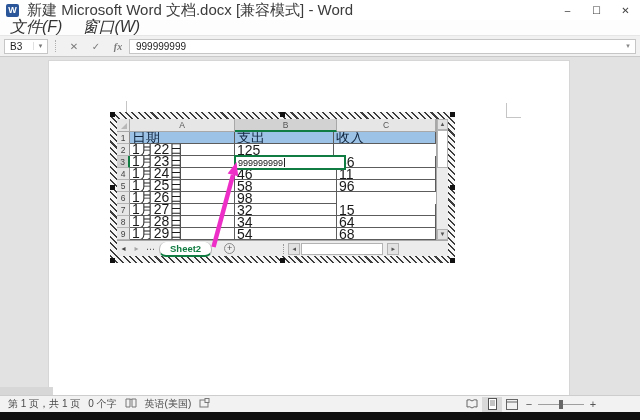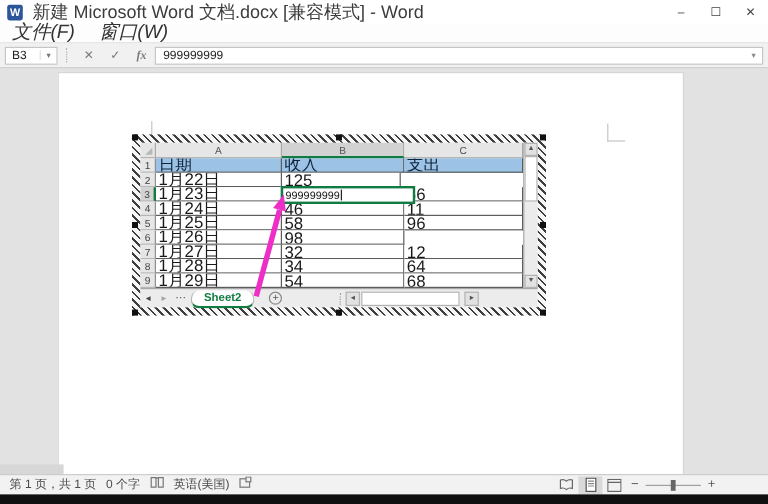--- a/index.html
+++ b/index.html
@@ -153,22 +153,22 @@
           </div>
         <div class="hdr-cell hdr-A">A</div>
         <div class="hdr-cell hdr-B">B</div>
         <div class="hdr-cell hdr-C">C</div>
       </div>
 
       <div class="grid">
         <div class="srow blue">
           <div class="cell rn">1</div>
           <div class="cell cA">日期</div>
+          <div class="cell cC">支出</div>
           <div class="cell cB">收入</div>
-          <div class="cell cC">支出</div>
         </div>
         <div class="srow">
           <div class="cell rn">2</div>
           <div class="cell cA">1月22日</div>
           <div class="cell cC">125</div>
         </div>
         <div class="srow">
           <div class="cell rn rn-active">3</div>
           <div class="cell cA">1月23日</div>
           <div class="cell cB"></div>
@@ -188,21 +188,21 @@
         </div>
         <div class="srow">
           <div class="cell rn">6</div>
           <div class="cell cA">1月26日</div>
           <div class="cell cB">98</div>
         </div>
         <div class="srow">
           <div class="cell rn">7</div>
           <div class="cell cA">1月27日</div>
           <div class="cell cB">32</div>
-          <div class="cell cC">12</div>
+          <div class="cell cC">15</div>
         </div>
         <div class="srow">
           <div class="cell rn">8</div>
           <div class="cell cA">1月28日</div>
           <div class="cell cB">34</div>
           <div class="cell cC">64</div>
         </div>
         <div class="srow">
           <div class="cell rn">9</div>
           <div class="cell cA">1月29日</div>

